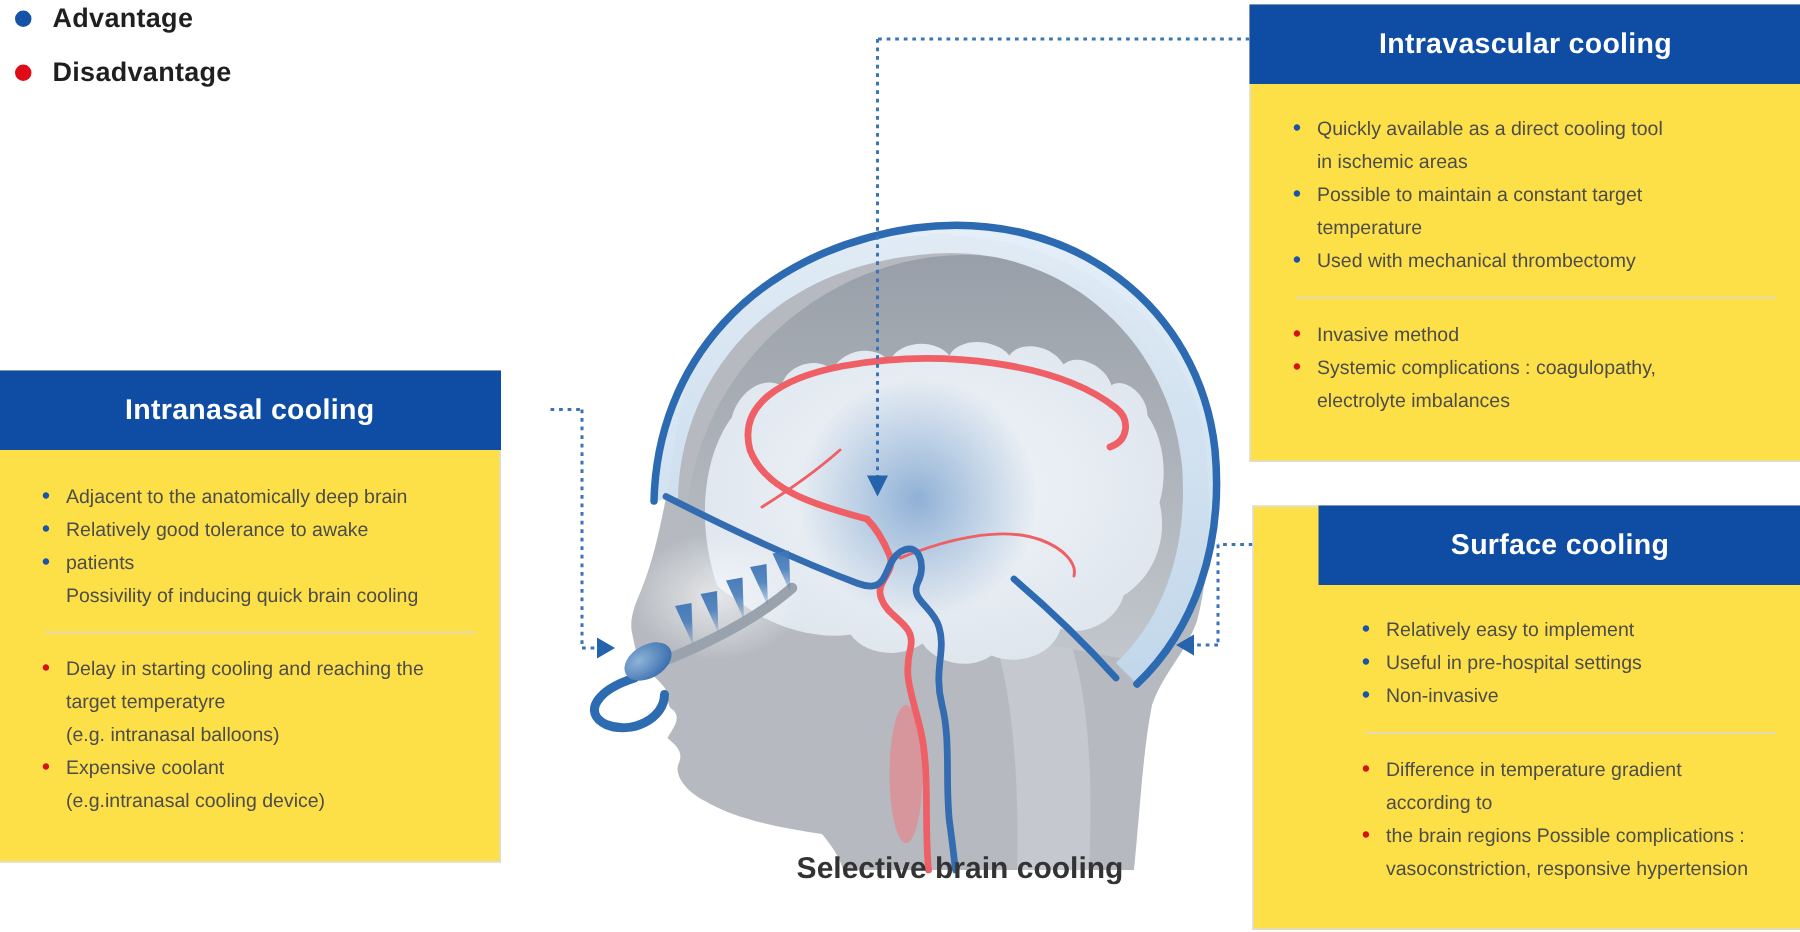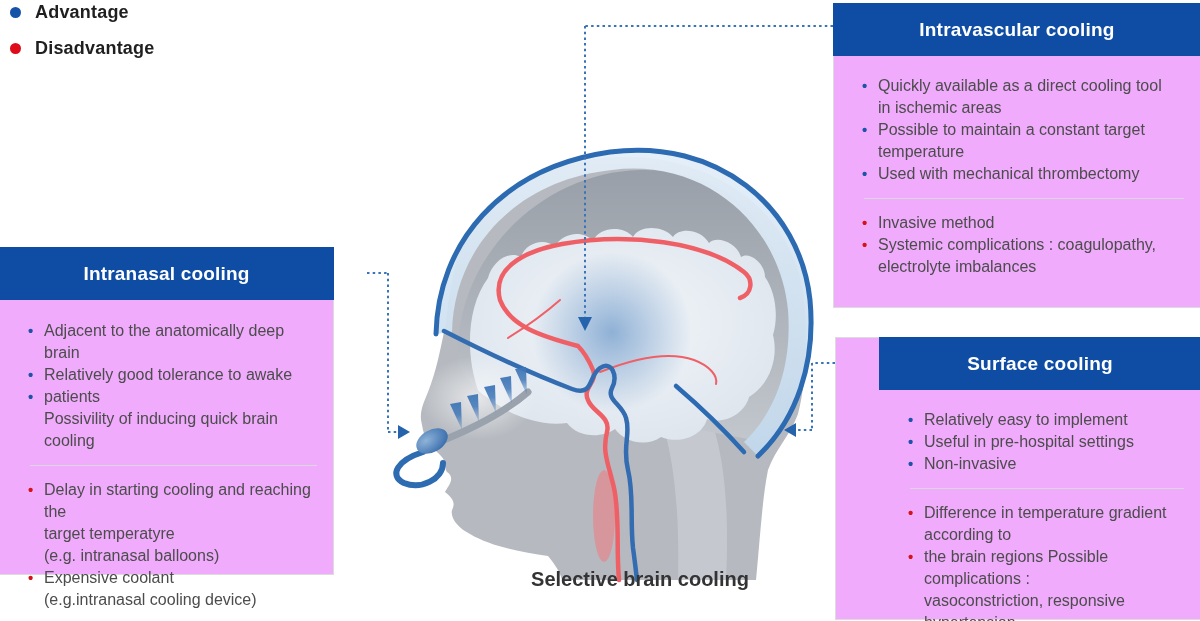--- a/index.html
+++ b/index.html
@@ -10,33 +10,33 @@
   }
   
   .legend{position:absolute;left:10px;top:0;z-index:5;}
   .legend-row{display:flex;align-items:center;height:24px;margin-top:0;}
   .legend-row + .legend-row{margin-top:12px;}
   .legend-dot{width:11px;height:11px;border-radius:50%;margin-right:14px;flex:0 0 auto;}
   .legend-dot.adv{background:#1553a8;}
   .legend-dot.dis{background:#e00b18;}
   .legend-label{font-size:18px;font-weight:600;color:#1f1f1f;letter-spacing:.2px;}
   
-  .panel{position:absolute;background:#f0abfc;border:1px solid #dcdcdc;box-sizing:border-box;z-index:4;}
+  .panel{position:absolute;background:#fde047;border:1px solid #dcdcdc;box-sizing:border-box;z-index:4;}
   .panel-header{
     background:#0e4da3;color:#ffffff;text-align:center;
     font-size:19px;font-weight:700;height:53px;line-height:53px;
     margin:-1px -1px 0 -1px;letter-spacing:.2px;
   }
   .panel-body{padding:20px 12px 0 28px;}
   .li{display:flex;align-items:flex-start;}
   .dot{width:16px;flex:0 0 auto;font-size:15px;line-height:22px;font-weight:700;}
   .adv-list .dot{color:#1b53a9;}
   .dis-list .dot{color:#d51317;}
   .txt{flex:1;}
-  .ln{font-size:16px;line-height:22px;color:#4c4c4c;}
+  .ln{font-size:13px;line-height:22px;color:#4c4c4c;}
   .divider{border-top:1px solid #d9d9d9;margin:13px 4px 13px 2px;}
   #p-intranasal{left:0;top:247px;width:334px;height:328px;border-left:none;}
   #p-intravascular{left:833px;top:3px;width:367px;height:305px;border-right:none;}
   #p-surface{left:835px;top:337px;width:365px;height:283px;border-right:none;padding-left:44px;}
   #p-intravascular .panel-body{padding-top:19px;}
   #p-surface .panel-body{padding-top:19px;}
   
   .caption{
     position:absolute;left:440px;top:568px;width:400px;text-align:center;
     font-size:20px;font-weight:700;color:#333333;z-index:5;

